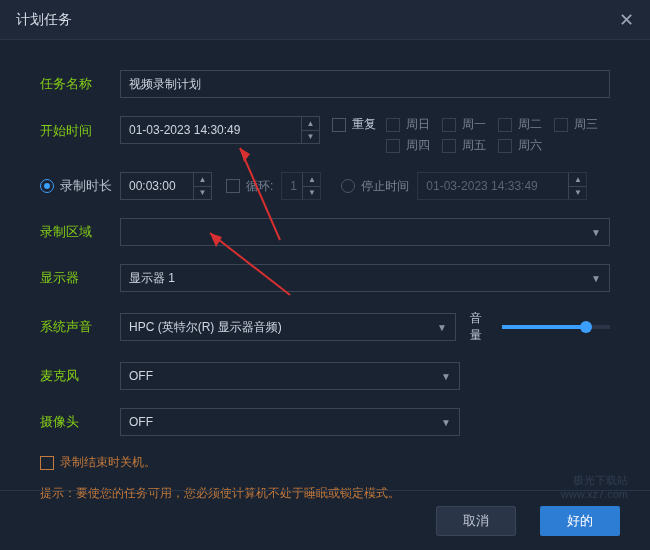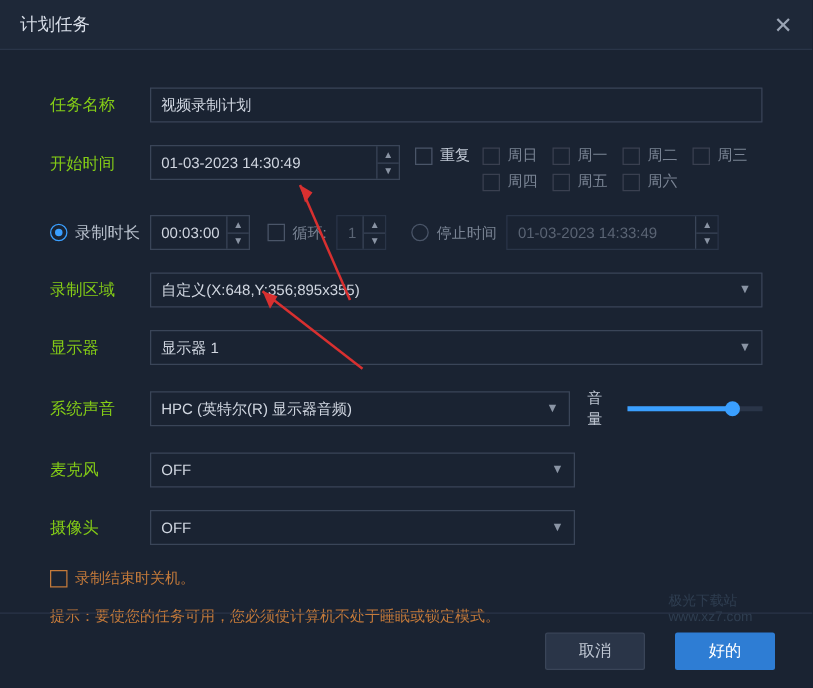--- a/index.html
+++ b/index.html
@@ -109,21 +109,21 @@
   }
   .wk { display: flex; align-items: center; color: #7a8494; font-size: 12px; }
   .wk .checkbox { border-color: #3a4050; }
   .repeat-grp { display: flex; align-items: center; margin-left: 12px; }
   .time-row {
     display: flex;
     align-items: center;
     margin-bottom: 18px;
   }
   .time-row .rgrp { display: flex; align-items: center; color: #b8c0cc; font-size: 13px; }
-  .small-input { width: 80px; margin-left: 8px; }
+  .small-input { width: 92px; margin-left: 8px; }
   .tiny-input { width: 40px; margin-left: 8px; }
   .disabled { color: #5a6474; border-color: #2a3548; }
   .loop-grp { display: flex; align-items: center; margin-left: 14px; color: #7a8494; }
   .stop-grp { display: flex; align-items: center; margin-left: 20px; }
   .stop-input { width: 170px; margin-left: 8px; }
   .vol-grp { display: flex; align-items: center; margin-left: 14px; }
   .slider {
     width: 110px; height: 4px;
     background: #2a3548;
     position: relative;
@@ -176,26 +176,26 @@
   .btn-ok {
     background: #2e7dd4;
     color: #fff;
   }
   .arrow {
     position: absolute;
     pointer-events: none;
   }
   .watermark {
     position: absolute;
-    right: 48px;
+    right: 22px;
     bottom: 50px;
     opacity: 0.25;
     color: #6a8aa8;
     font-size: 11px;
-    text-align: left;
+    text-align: right;
   }
   .mw { width: 340px; }
 </style>
 </head>
 <body>
 
 <div class="titlebar">
   <span class="title">计划任务</span>
   <span class="close-x">✕</span>
 </div>
@@ -286,21 +286,20 @@
           <div class="up">▲</div>
           <div class="down">▼</div>
         </div>
       </div>
     </div>
   </div>
 
   <div class="row">
     <div class="label">录制区域</div>
     <div class="input-box full">
-      <span>自定义(X:648,Y:356;895x355)</span>
       <span class="chevron-down">▼</span>
     </div>
   </div>
 
   <div class="row">
     <div class="label">显示器</div>
     <div class="input-box full">
       <span>显示器 1</span>
       <span class="chevron-down">▼</span>
     </div>

